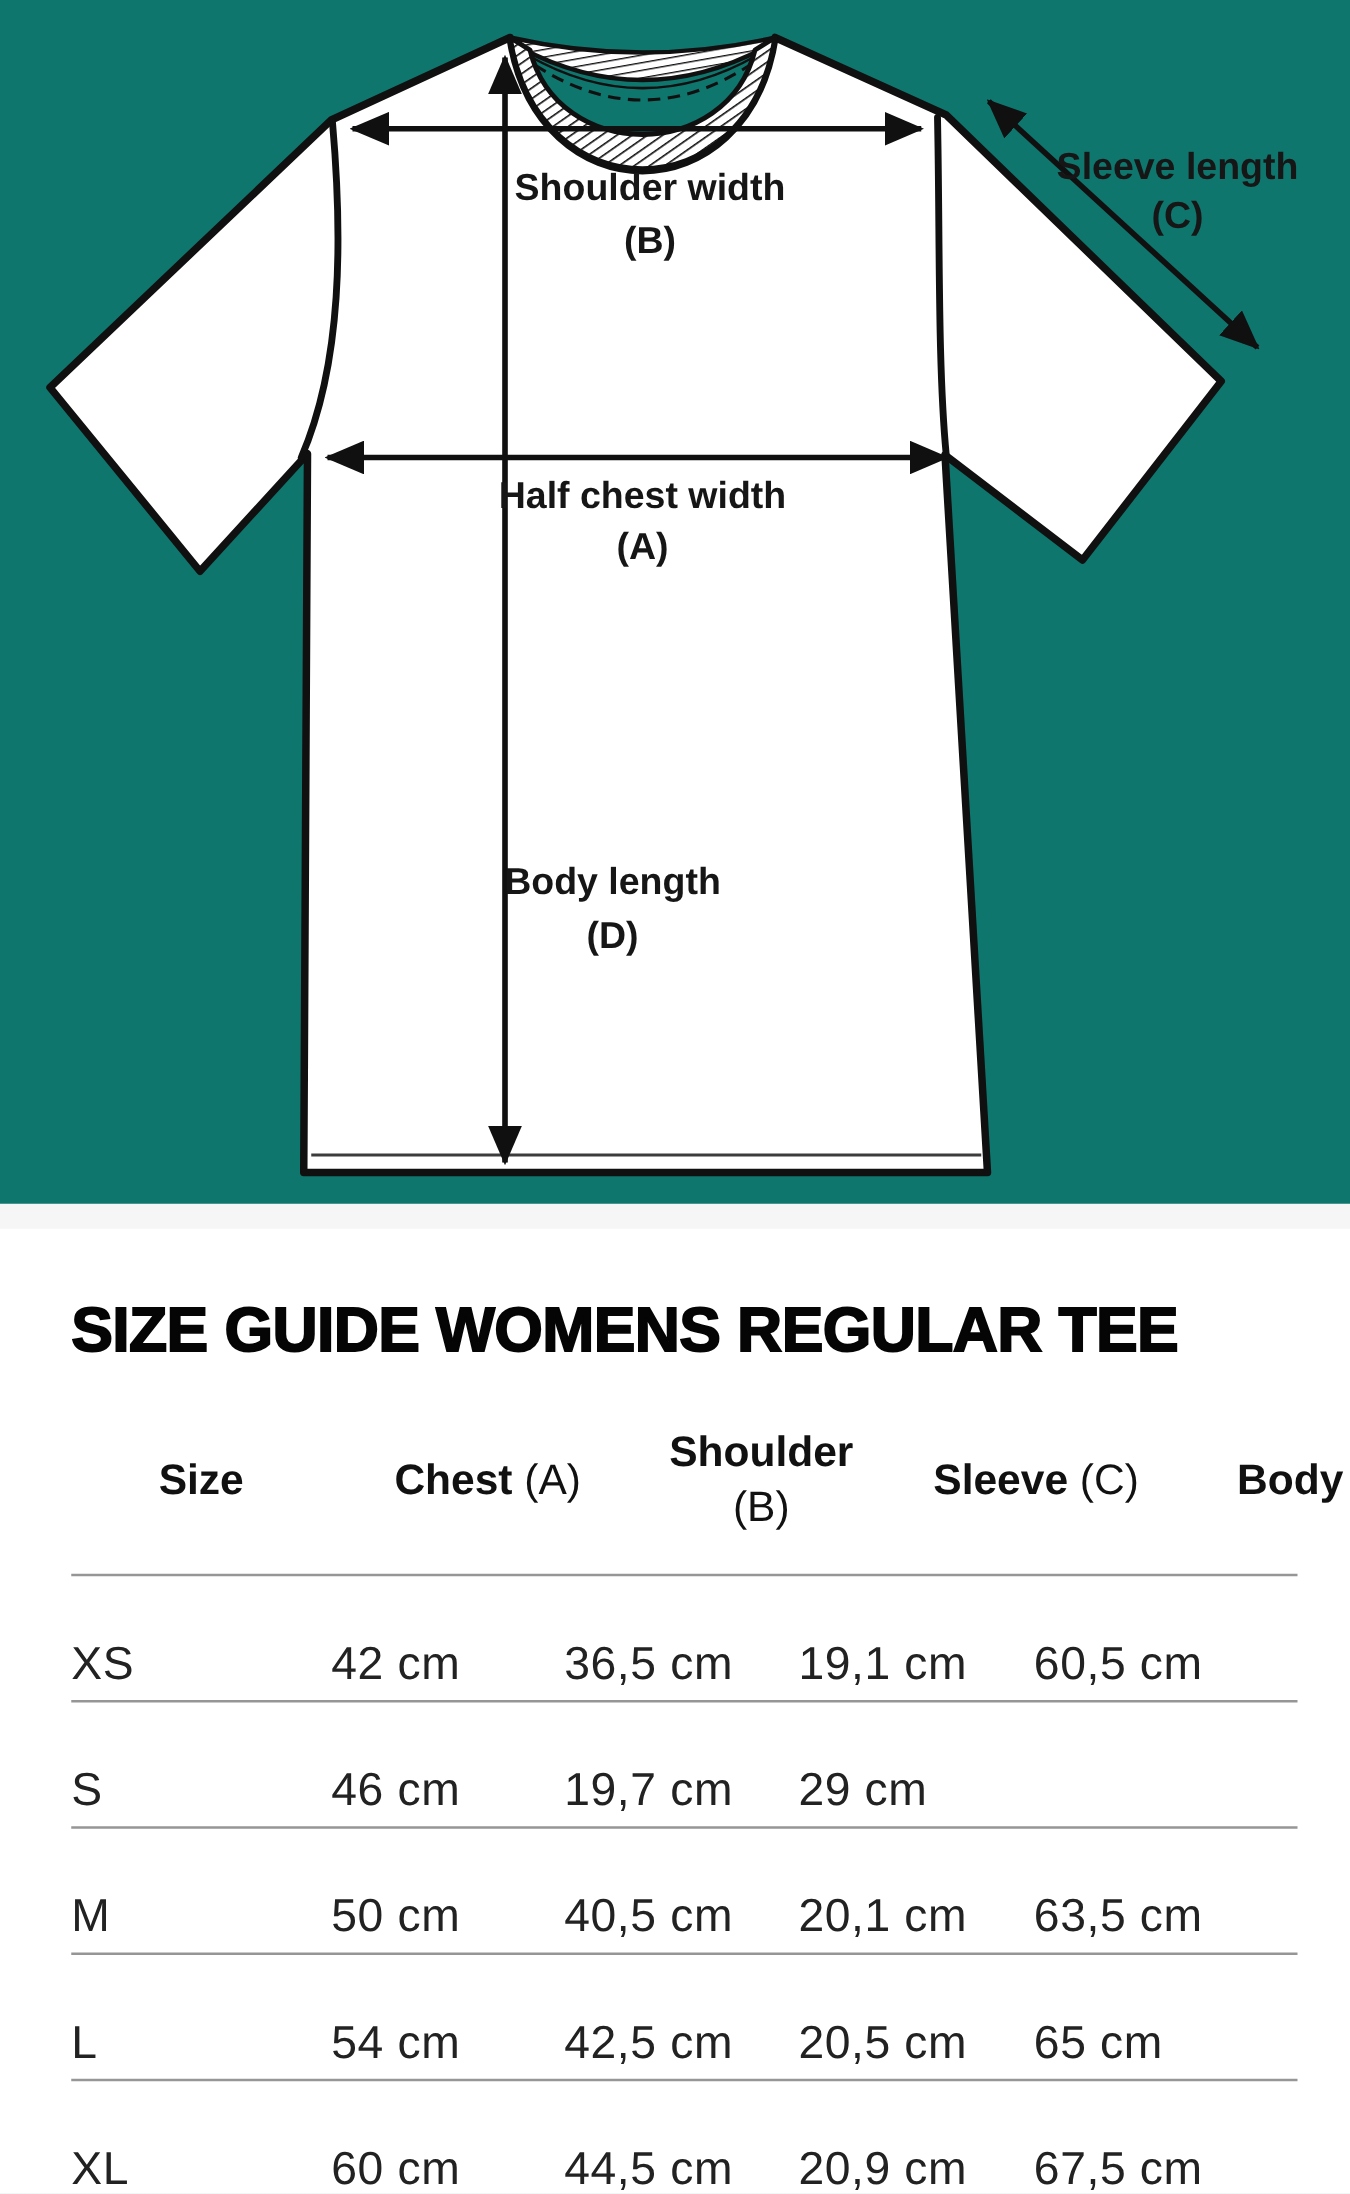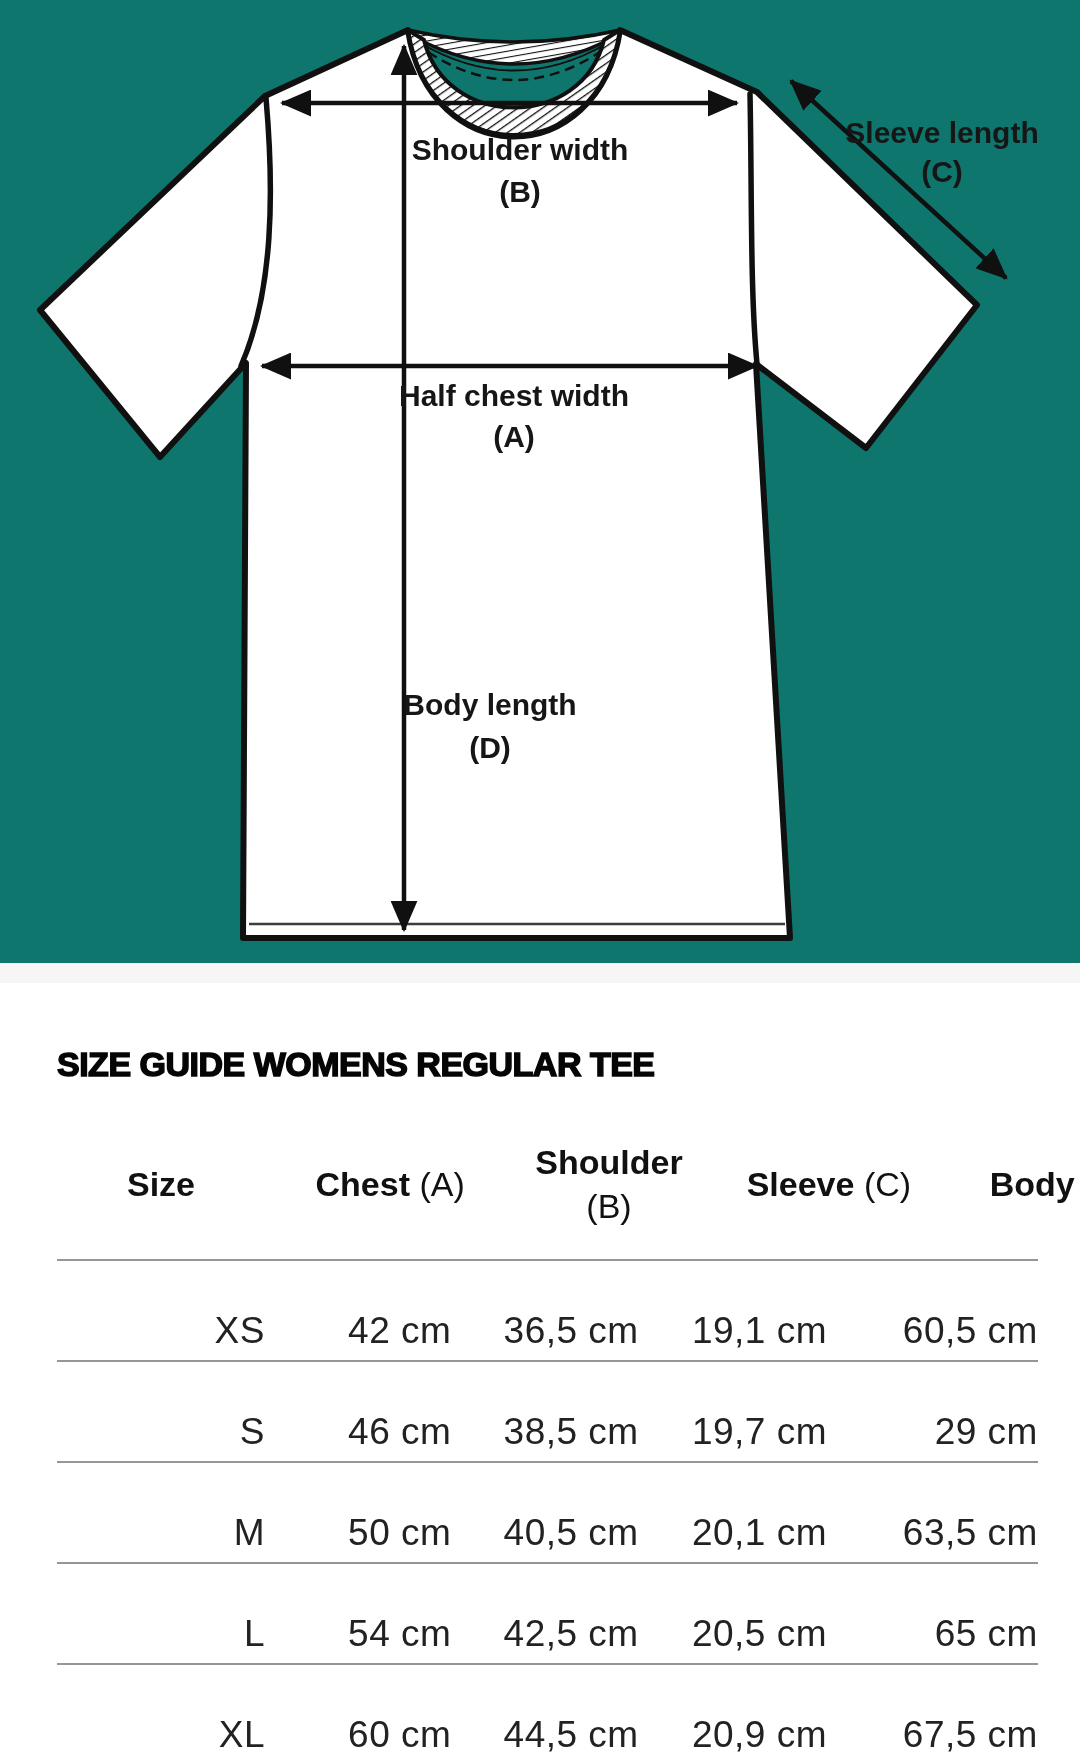--- a/index.html
+++ b/index.html
@@ -11,38 +11,38 @@
   
   .diagram{position:relative;width:1080px;height:963px;background:#0f766e;}
   .diagram svg{display:block;}
   .dlabel{font-family:"Liberation Sans","DejaVu Sans",sans-serif;font-weight:700;font-size:30px;fill:#161616;}
   
   .separator-band{width:1080px;height:20px;background:#f6f6f6;}
   
   .content{padding:0 42px 0 57px;}
   .page-title{
     margin:57px 0 0 0;
-    font-size:34px;line-height:48px;letter-spacing:-0.5px;
+    font-size:50px;line-height:48px;letter-spacing:-0.5px;
     font-weight:900;color:#050505;
     -webkit-text-stroke:1.5px #050505;
     white-space:nowrap;
   }
   .size-table{width:981px;}
   .t-row{display:grid;grid-template-columns:21.2% 19% 19.1% 19.2% 21.5%;align-items:center;}
   .t-head{height:171px;padding-top:20px;box-sizing:border-box;gap:32px;}
   .t-head .cell{
     text-align:center;font-weight:700;font-size:34px;color:#111111;line-height:44px;
   }
   .t-head .paren{font-weight:400;}
   .t-head .wrapcell .inner{display:inline-block;text-align:center;}
   .t-body-row{
     height:101px;box-sizing:border-box;border-top:2px solid #969696;
   }
   .t-body-row .cell{
-    text-align:right;font-weight:400;font-size:37px;letter-spacing:0.5px;color:#222222;margin-top:40px;
+    text-align:left;font-weight:400;font-size:37px;letter-spacing:0.5px;color:#222222;margin-top:40px;
   }
 </style>
 </head>
 <body>
 
 <div class="diagram">
   <svg width="1080" height="963" viewBox="0 0 1080 963">
     <defs>
       <pattern id="hatchD" patternUnits="userSpaceOnUse" width="7" height="7" patternTransform="rotate(55)">
         <rect width="7" height="7" fill="#ffffff"></rect>
@@ -120,21 +120,20 @@
       <div class="cell">XS</div>
       <div class="cell">42 cm</div>
       <div class="cell">36,5 cm</div>
       <div class="cell">19,1 cm</div>
       <div class="cell">60,5 cm</div>
     </div>
 
     <div class="t-row t-body-row">
       <div class="cell">S</div>
       <div class="cell">46 cm</div>
-      <div class="cell">38,5 cm</div>
       <div class="cell">19,7 cm</div>
       <div class="cell">29 cm</div>
     </div>
 
     <div class="t-row t-body-row">
       <div class="cell">M</div>
       <div class="cell">50 cm</div>
       <div class="cell">40,5 cm</div>
       <div class="cell">20,1 cm</div>
       <div class="cell">63,5 cm</div>

